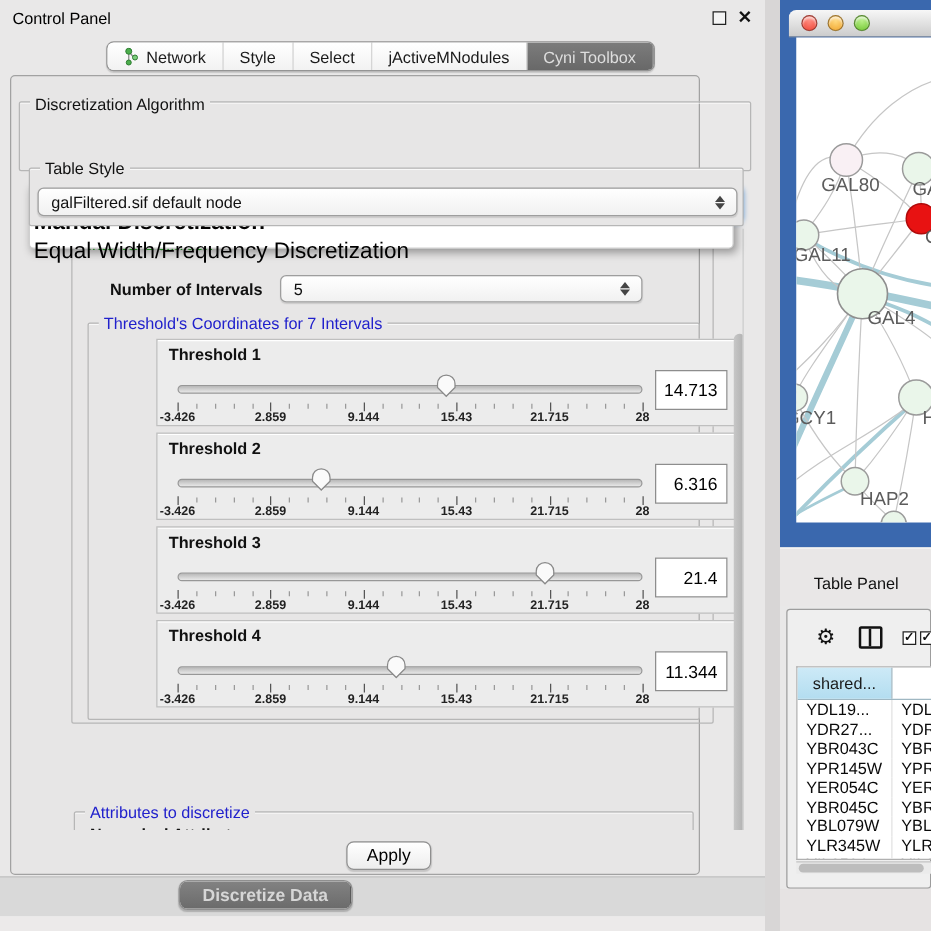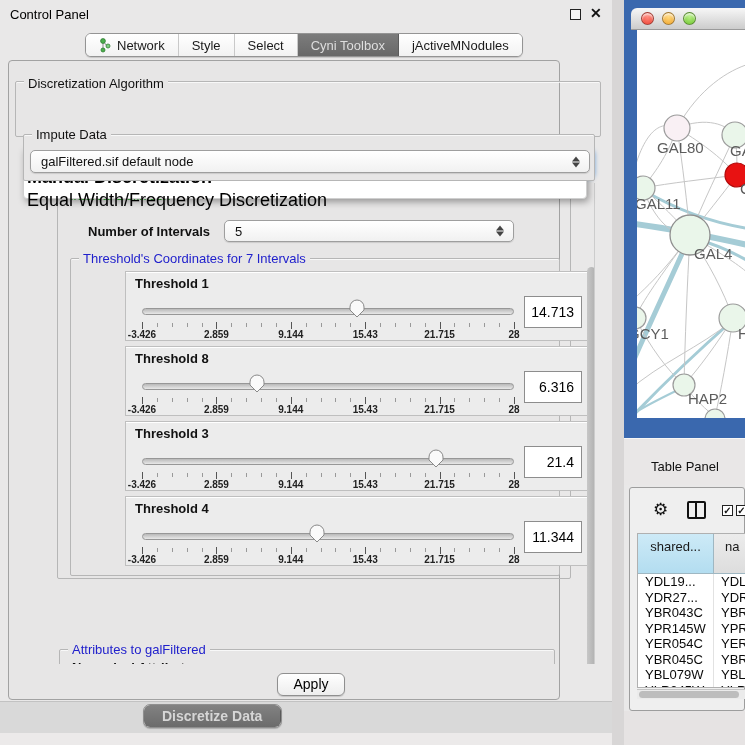--- a/index.html
+++ b/index.html
@@ -84,21 +84,21 @@
   #tp-below { left:624px; top:711px; width:121px; height:34px; background:#e6e3e3; }
 
   
   #gear-icon { left:23px; top:13px; font-size:17px; color:#111; line-height:17px; }
   #split-icon { left:57px; top:13px; width:19px; height:18px; border:2px solid #111; border-radius:2px; }
   #split-icon:before { content:""; position:absolute; left:6px; top:0; width:2px; height:14px; background:#111; }
   .chk { position:absolute; top:17px; width:11px; height:11px; border:1.5px solid #222; background:#fff; font-size:10px; line-height:10px; text-align:center; color:#111; font-weight:bold; }
 
   
   #ntable { position:absolute; left:7px; top:45px; width:109px; height:155px; background:#fff; border:1px solid #b0b0b0; border-right:none; overflow:hidden; }
-  #thead { display:flex; height:40px; border-bottom:1px solid #9fb7c2; }
+  #thead { display:flex; height:26px; border-bottom:1px solid #9fb7c2;flex-direction:column; }
   .th { font-size:13px; color:#1a1a1a; line-height:25px; overflow:hidden; white-space:nowrap; }
   .th.c0 { width:76px; background:linear-gradient(#cdeaf7,#b3ddf0); border-right:1px solid #9fb7c2; text-align:center; }
   .th.c1 { flex:1; background:linear-gradient(#ececec,#dddddd); padding-left:11px; }
   #tbody { height:127px; overflow:hidden; }
   .trow { display:flex; height:15.5px; }
   .tcell { font-size:13px; color:#0a0a0a; line-height:15px; white-space:nowrap; overflow:hidden; }
   .tcell.c0 { width:76px; padding-left:7px; border-right:1px solid #e2e2e2; }
   .tcell.c1 { flex:1; padding-left:7px; }
   #hscroll { position:absolute; left:7px; top:201px; width:109px; height:10px; background:#ebebeb; border-top:1px solid #c4c4c4; }
   #hscroll .hthumb { position:absolute; left:2px; top:1px; width:100px; height:7px; border-radius:4px; background:#bdbdbd; }
@@ -125,43 +125,43 @@
           <circle cx="4" cy="12" r="2" fill="#4cae4c" stroke="#2e7d32" stroke-width="0.8"></circle>
         </svg>
         <span>Network</span>
       </div>
       <div class="tab">
           <span>Style</span>
         </div>
       <div class="tab">
           <span>Select</span>
         </div>
+      <div class="tab">
+          <span>jActiveMNodules</span>
+        </div>
       <div class="tab sel">
           <span>Cyni Toolbox</span>
-        </div>
-      <div class="tab">
-          <span>jActiveMNodules</span>
         </div>
     </div>
 
     <div id="panel" class="abs">
 
       <div class="groupbox" style="left:6px; top:20px; width:586px; height:56px;">
         <span class="gb-label" style="top:-6px;">Discretization Algorithm</span>
       </div>
       <div id="algo-focus" class="abs"></div>
 
       <div id="popup" class="abs">
         <div class="prompt">Select algorithm to view settings</div>
         <div class="item bold">Manual Discretization</div>
         <div class="item">Equal Width/Frequency Discretization</div>
       </div>
 
       <div class="groupbox" style="left:14px; top:73px; width:572px; height:47px; z-index:3; background:#e7e6e6;">
-        <span class="gb-label" style="background:#e7e6e6;">Impute Data</span>
+        <span class="gb-label" style="background:#e7e6e6;">Table Style</span>
         <div class="combo" style="left:6px; top:15px; width:560px; height:23px;">
           <span>galFiltered.sif default node</span>
           <span class="spinner">
               <i class="up"></i>
               <i class="dn"></i>
             </span>
         </div>
       </div>
 
       <div id="scrollarea" class="abs">
@@ -222,21 +222,21 @@
                   <span style="left: 20%;">2.859</span>
                   <span style="left: 40%;">9.144</span>
                   <span style="left: 60%;">15.43</span>
                   <span style="left: 80%;">21.715</span>
                   <span style="left: 100%;">28</span>
                 </div>
               <div class="vbox">14.713</div>
             </div>
 
             <div class="tblock" style="top:87px;">
-              <div class="tlabel">Threshold 8</div>
+              <div class="tlabel">Threshold 2</div>
               <div class="track-wrap">
                   <div class="track"></div>
                 <div class="thumb" style="left: 30.9998%;"><svg width="16" height="19" viewBox="0 0 16 19">
                       <path d="M1,8 a7,7 0 0 1 14,0 v3 l-7,7 l-7,-7 z" fill="#fafafa" stroke="#898989"></path>
                     </svg></div>
                 </div>
               <div class="tick-row">
                   <div class="tick major" style="left: 0%;"></div>
                   <div class="tick" style="left: 4%;"></div>
                   <div class="tick" style="left: 8%;"></div>
@@ -365,21 +365,21 @@
                   <span style="left: 60%;">15.43</span>
                   <span style="left: 80%;">21.715</span>
                   <span style="left: 100%;">28</span>
                 </div>
               <div class="vbox">11.344</div>
             </div>
           </div>
         </div>
 
         <div class="groupbox" style="left:44px; top:466px; width:496px; height:96px;">
-          <span class="gb-label blue">Attributes to galFiltered</span>
+          <span class="gb-label blue">Attributes to discretize</span>
           <div class="abs" style="left:12px; top:10px; font-size:13px; font-weight:bold; color:#111;">Numerical Attributes</div>
         </div>
 
         <div id="vscroll-thumb" class="abs"></div>
       </div>
 
       <div id="apply-btn" class="abs">Apply</div>
     </div>
 
     <div id="bottom-strip" class="abs"></div>

